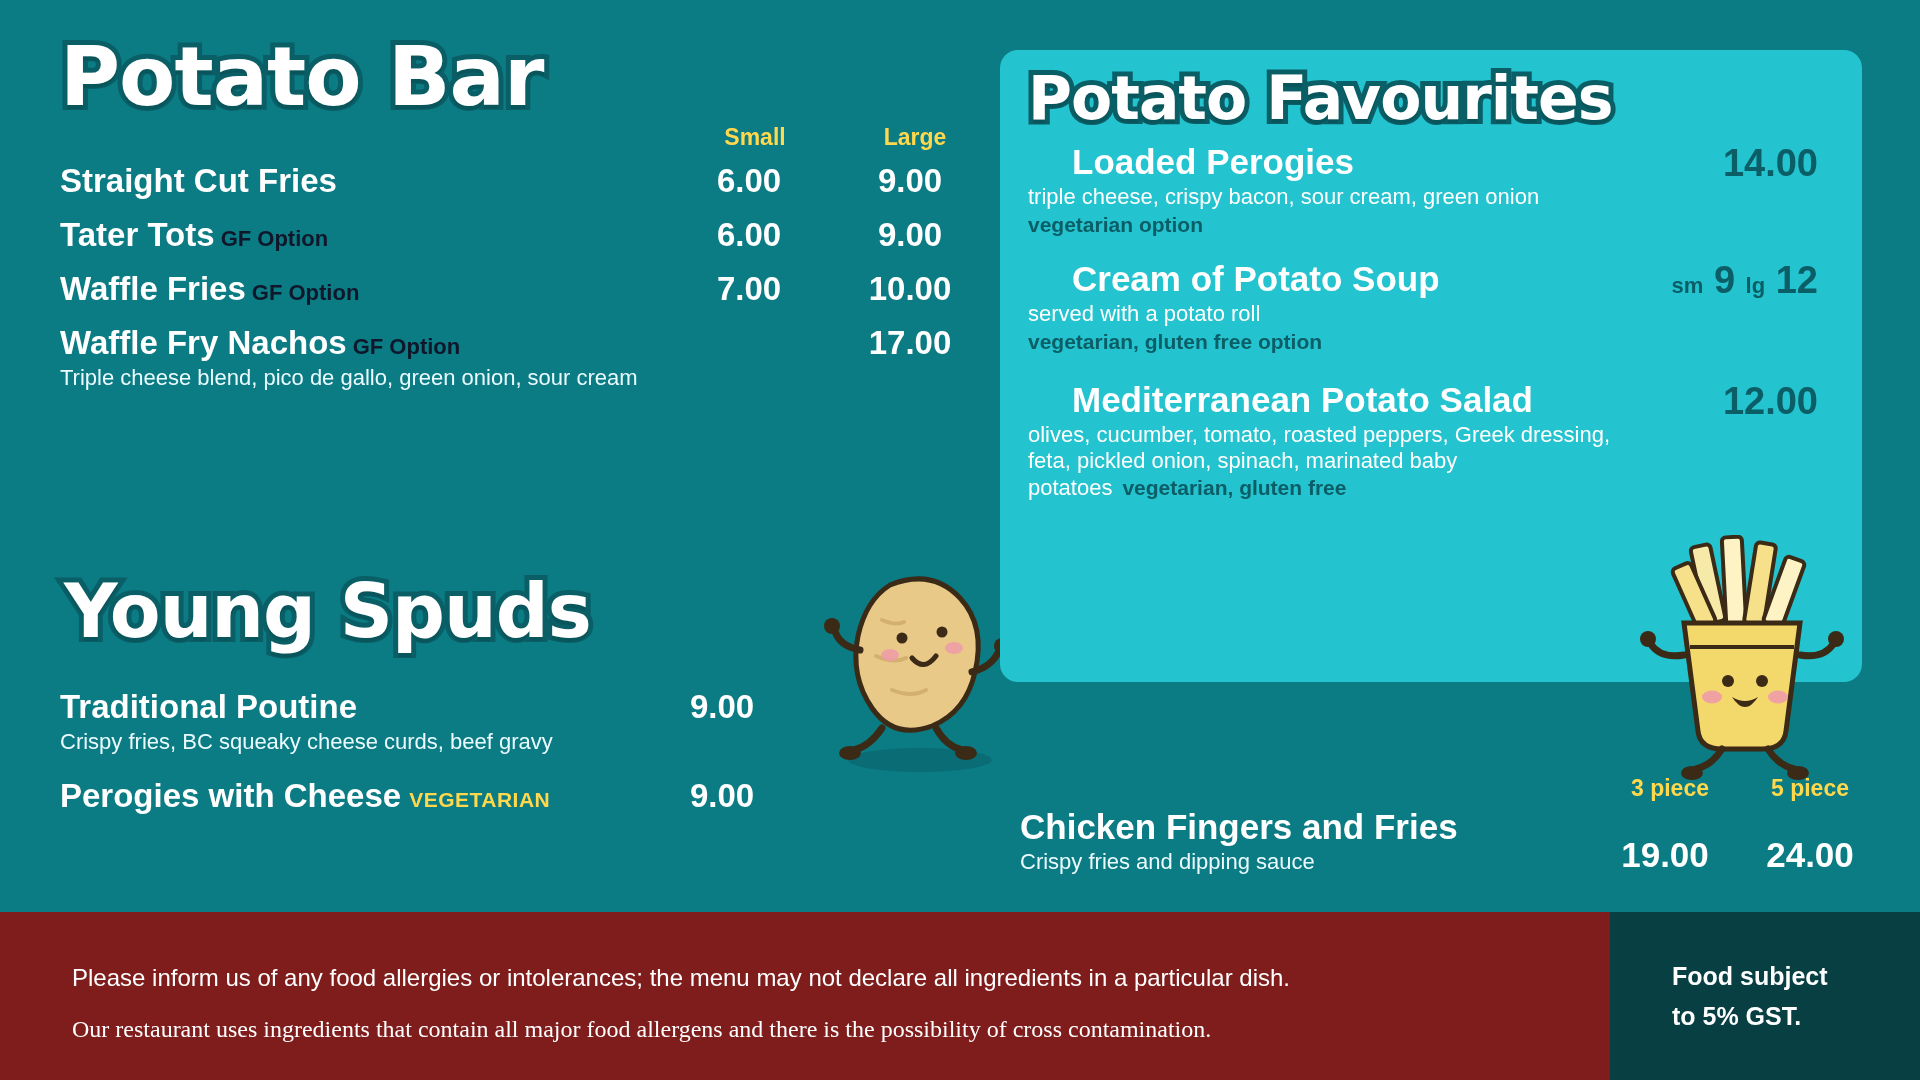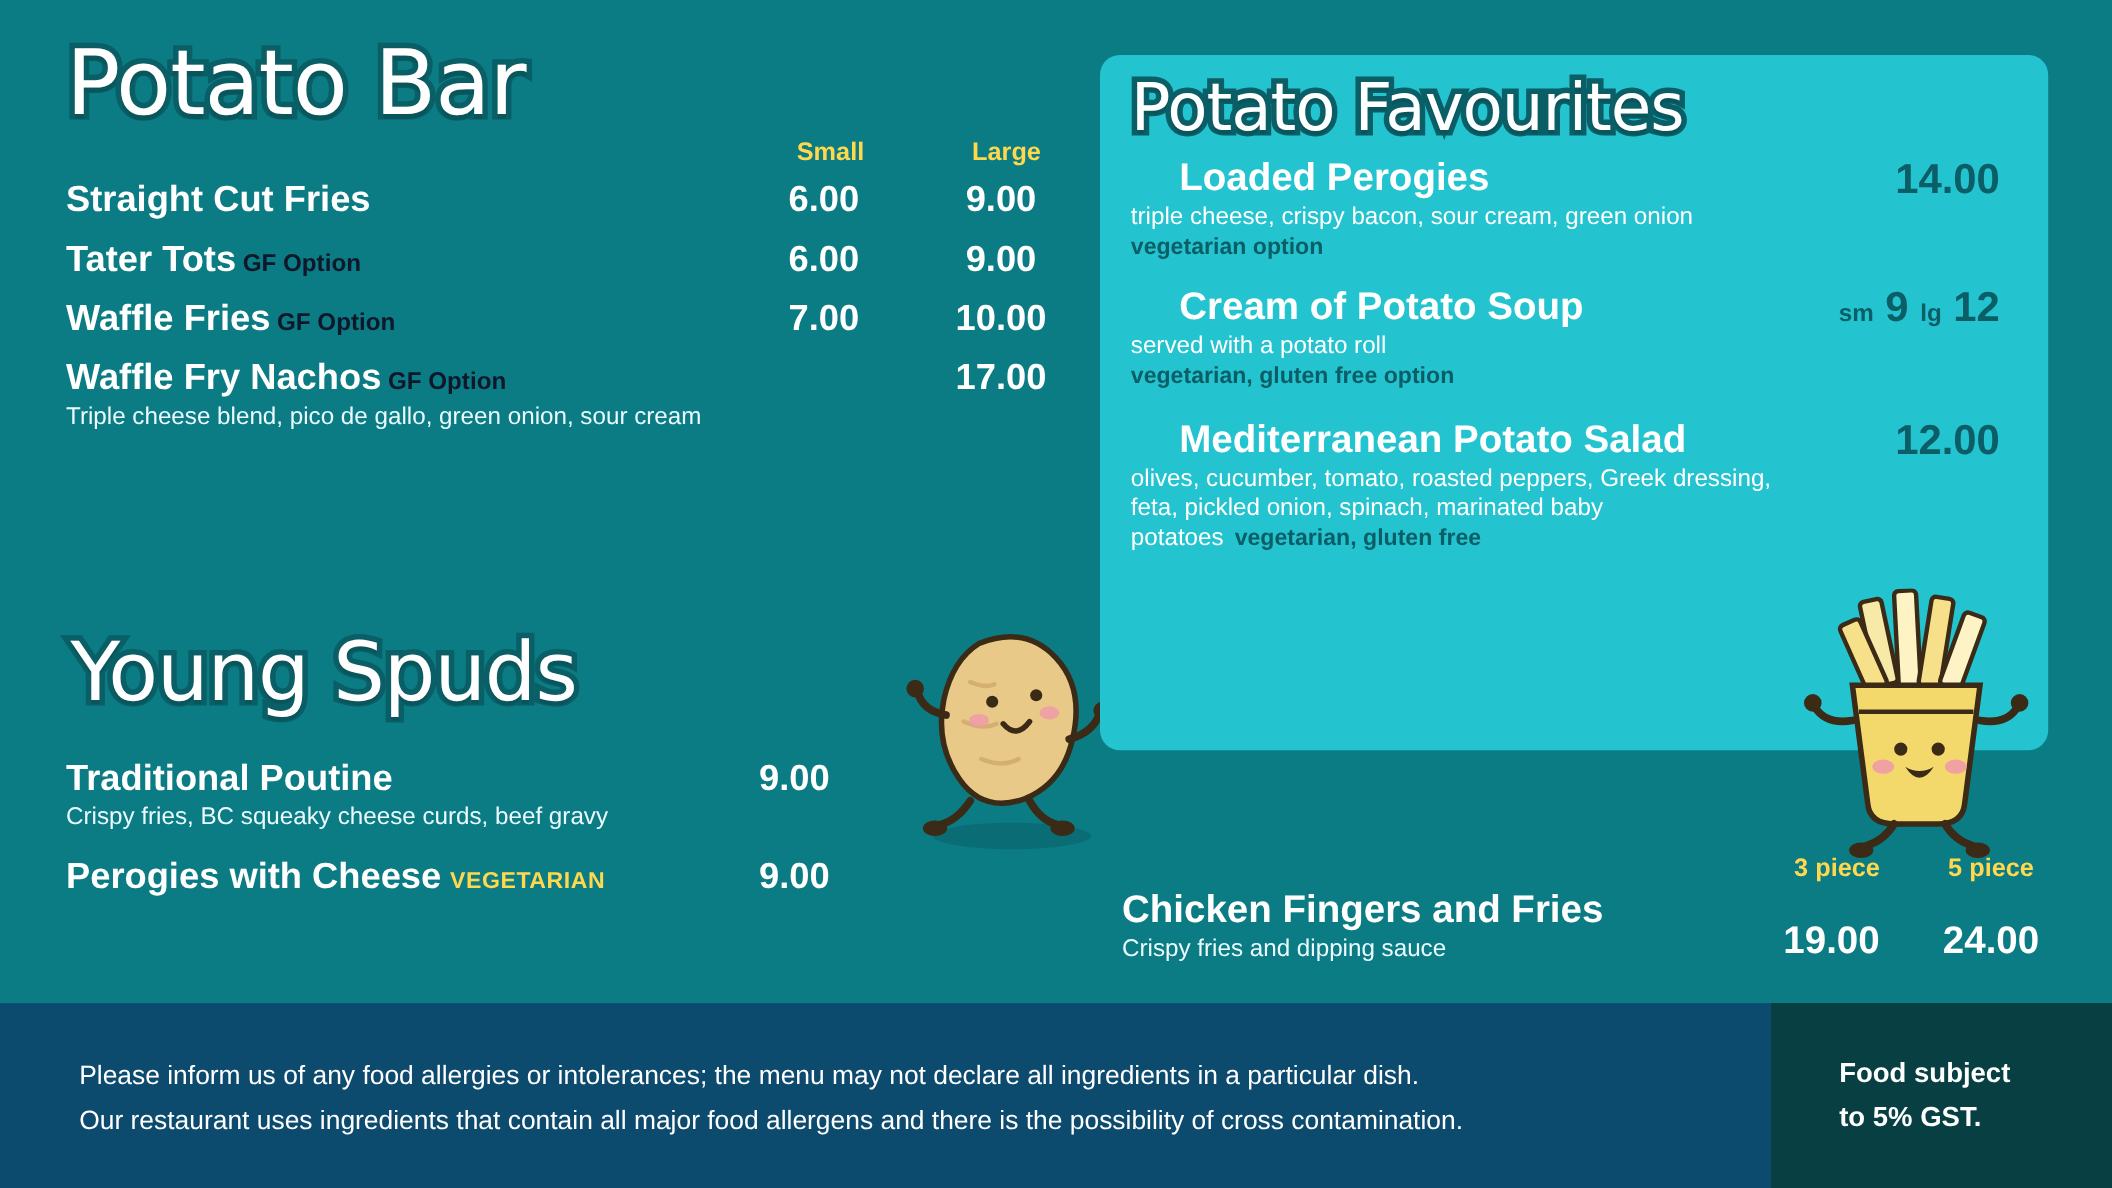--- a/index.html
+++ b/index.html
@@ -12,21 +12,21 @@
   }
   #menu-root {
     position: relative;
     width: 1920px; height: 1080px;
     background: #0b7b84;
   }
 
   
   .big-heading {
     font-family: "DejaVu Sans", sans-serif;
-    font-weight: normal;
+    font-weight: bold;
     color: #ffffff;
     letter-spacing: -1px;
     -webkit-text-stroke: 10px #0a5f67;
     paint-order: stroke fill;
     text-shadow: 0 4px 0 rgba(0,0,0,0.10);
   }
 
   
   #left-col {
     position: absolute;
@@ -200,36 +200,36 @@
     text-align: center;
   }
   .cf-price-3 { left: 570px; width: 150px; }
   .cf-price-5 { left: 715px; width: 150px; }
 
   
   #footer {
     position: absolute;
     left: 0; bottom: 0;
     width: 1920px; height: 168px;
-    background: #0c4a6e;
+    background: #7f1d1d;
   }
   #footer-right {
     position: absolute;
     right: 0; top: 0;
     width: 310px; height: 168px;
     background: #083f43;
   }
   .footer-line {
     position: absolute;
     left: 72px;
     font-size: 24px;
     color: #ffffff;
   }
   #footer-line-1 { top: 52px; }
-  #footer-line-2 { top: 93px; }
+  #footer-line-2 { top: 104px; font-family: Liberation Serif, serif; }
   .footer-gst {
     position: absolute;
     left: 1672px;
     font-size: 25px;
     font-weight: bold;
     color: #ffffff;
   }
   #gst-1 { top: 50px; }
   #gst-2 { top: 90px; }
 

